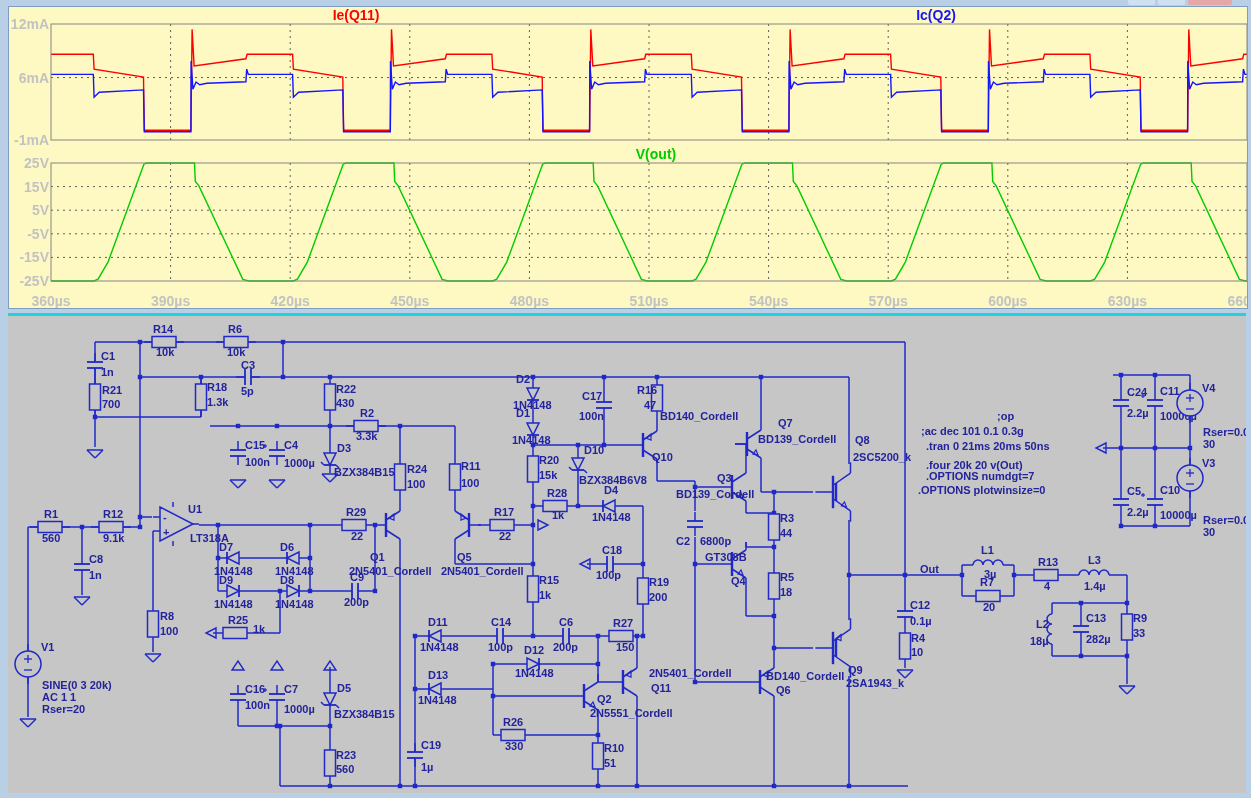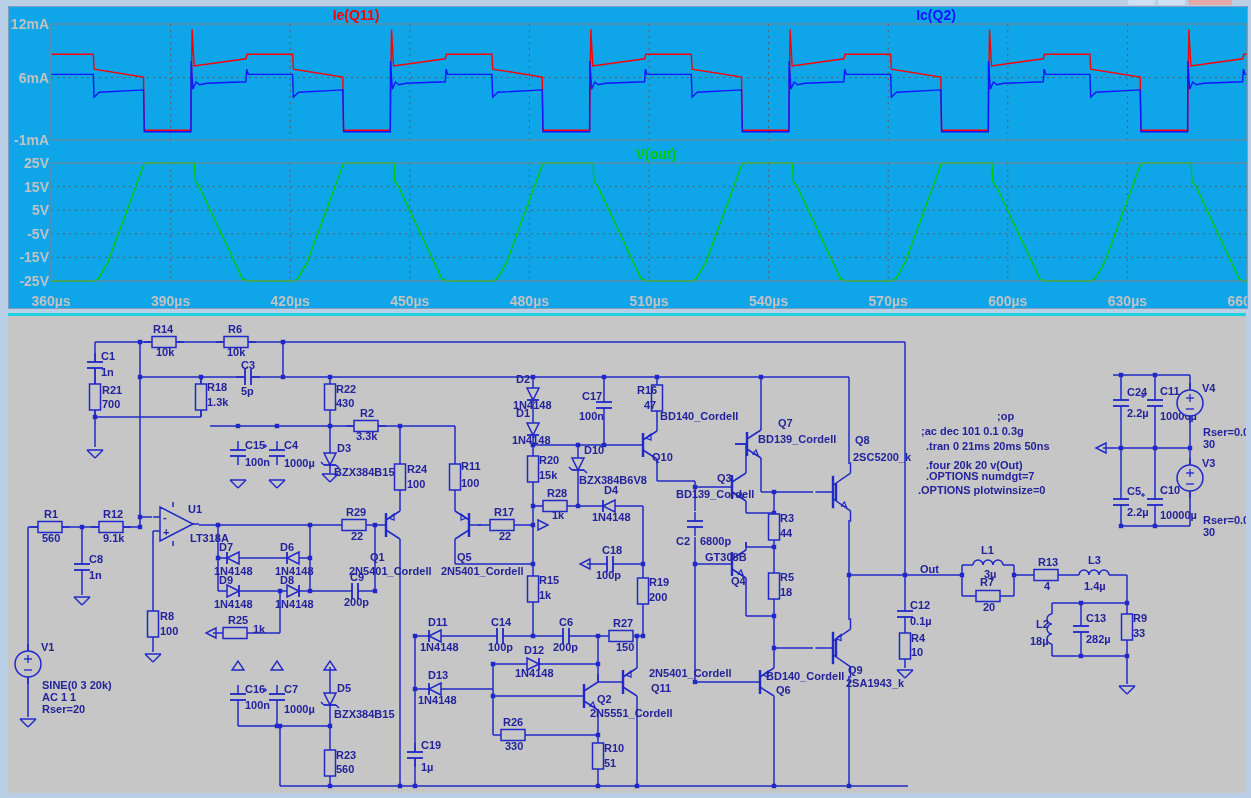--- a/index.html
+++ b/index.html
@@ -1,18 +1,18 @@
 <!DOCTYPE html>
 <html><head>
 <meta charset="utf-8">
 <style>
   html,body{margin:0;padding:0;width:1251px;height:798px;overflow:hidden;
     background:#b9cfe6;font-family:"Liberation Sans",sans-serif;}
   #wave-window{position:absolute;left:8px;top:6px;width:1238px;height:301px;
-    background:#0ea5e9;border:1px solid #7f9dbf;}
+    background:#fef9c3;border:1px solid #7f9dbf;}
   #schem-window{position:absolute;left:8px;top:313px;width:1238px;height:477px;
     background:#c6c6c6;border-top:3px solid #1fd3de;}
   .winbtn{position:absolute;top:0;height:5px;border-radius:0 0 2px 2px;}
   svg text{font-family:"Liberation Sans",sans-serif;}
 </style>
 </head>
 <body>
 
 <div id="wave-window"><svg width="1238" height="301" xmlns="http://www.w3.org/2000/svg">
       <line x1="161.60000000000002" y1="17" x2="161.60000000000002" y2="133" stroke="#5e5e5e" stroke-dasharray="2 4"></line>

